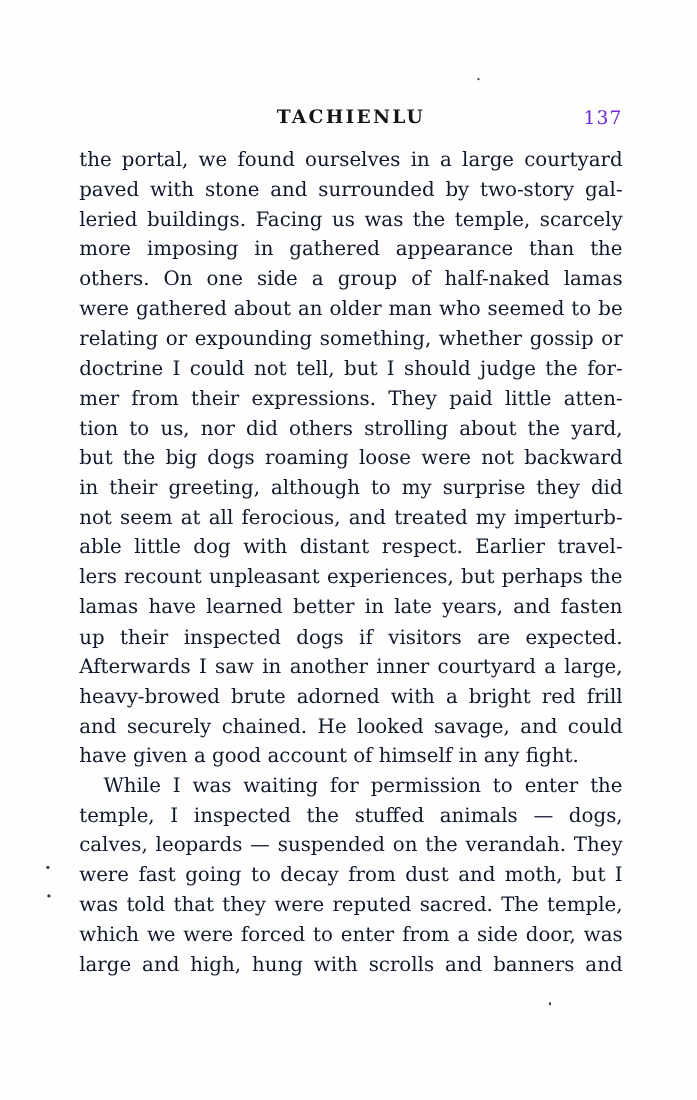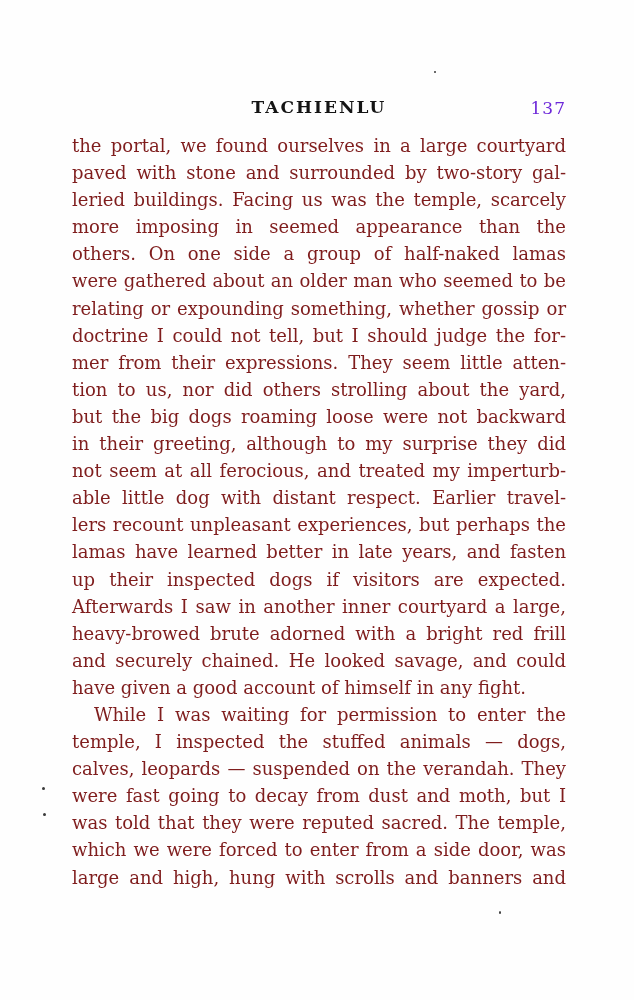--- a/index.html
+++ b/index.html
@@ -43,21 +43,21 @@
     color: #6d28d9;
     font-variant-numeric: oldstyle-nums;
   }
   .body-text {
     position: absolute;
     top: 132px;
     left: 72px;
     width: 494px;
     font-size: 18px;
     line-height: 27.1px;
-    color: #7f1d1d;
+    color: #0f172a;
   }
   .line {
     text-align: justify;
     text-align-last: justify;
     white-space: normal;
   }
   .line.no-justify {
     text-align-last: left;
   }
   .line.indent {
@@ -80,26 +80,26 @@
 
   <div class="header">
     <div class="running-title">TACHIENLU</div>
     <div class="page-number">137</div>
   </div>
 
   <div class="body-text">
       <div class="line">the portal, we found ourselves in a large courtyard</div>
       <div class="line">paved with stone and surrounded by two-story gal-</div>
       <div class="line">leried buildings.  Facing us was the temple, scarcely</div>
-      <div class="line">more imposing in seemed appearance than the</div>
+      <div class="line">more imposing in gathered appearance than the</div>
       <div class="line">others.  On one side a group of half-naked lamas</div>
       <div class="line">were gathered about an older man who seemed to be</div>
       <div class="line">relating or expounding something, whether gossip or</div>
       <div class="line">doctrine I could not tell, but I should judge the for-</div>
-      <div class="line">mer from their expressions.  They seem little atten-</div>
+      <div class="line">mer from their expressions.  They paid little atten-</div>
       <div class="line">tion to us, nor did others strolling about the yard,</div>
       <div class="line">but the big dogs roaming loose were not backward</div>
       <div class="line">in their greeting, although to my surprise they did</div>
       <div class="line">not seem at all ferocious, and treated my imperturb-</div>
       <div class="line">able little dog with distant respect.  Earlier travel-</div>
       <div class="line">lers recount unpleasant experiences, but perhaps the</div>
       <div class="line">lamas have learned better in late years, and fasten</div>
       <div class="line">up their inspected dogs if visitors are expected.</div>
       <div class="line">Afterwards I saw in another inner courtyard a large,</div>
       <div class="line">heavy-browed brute adorned with a bright red frill</div>

